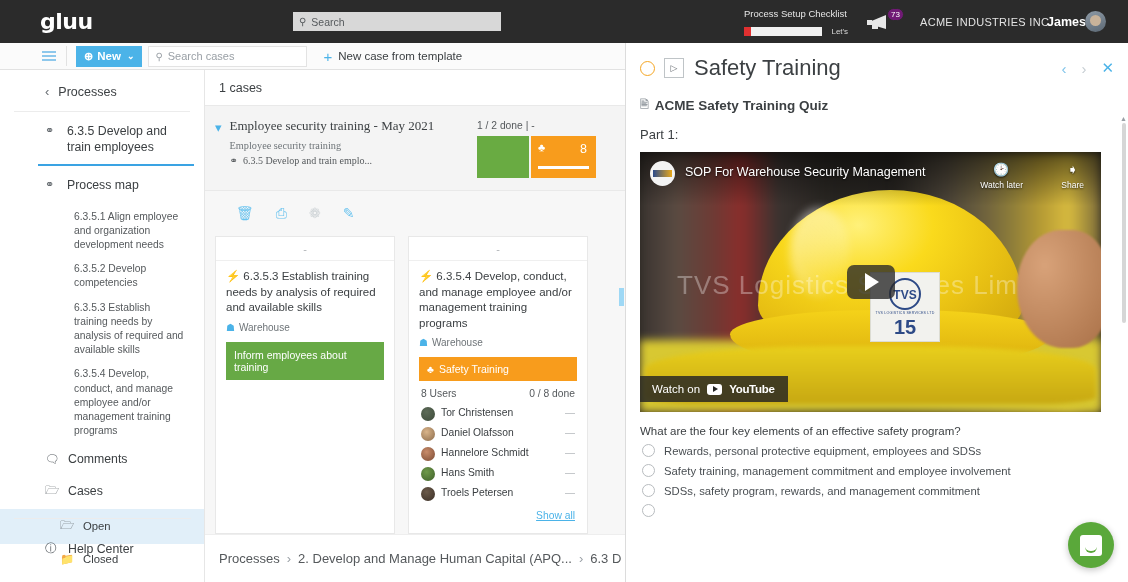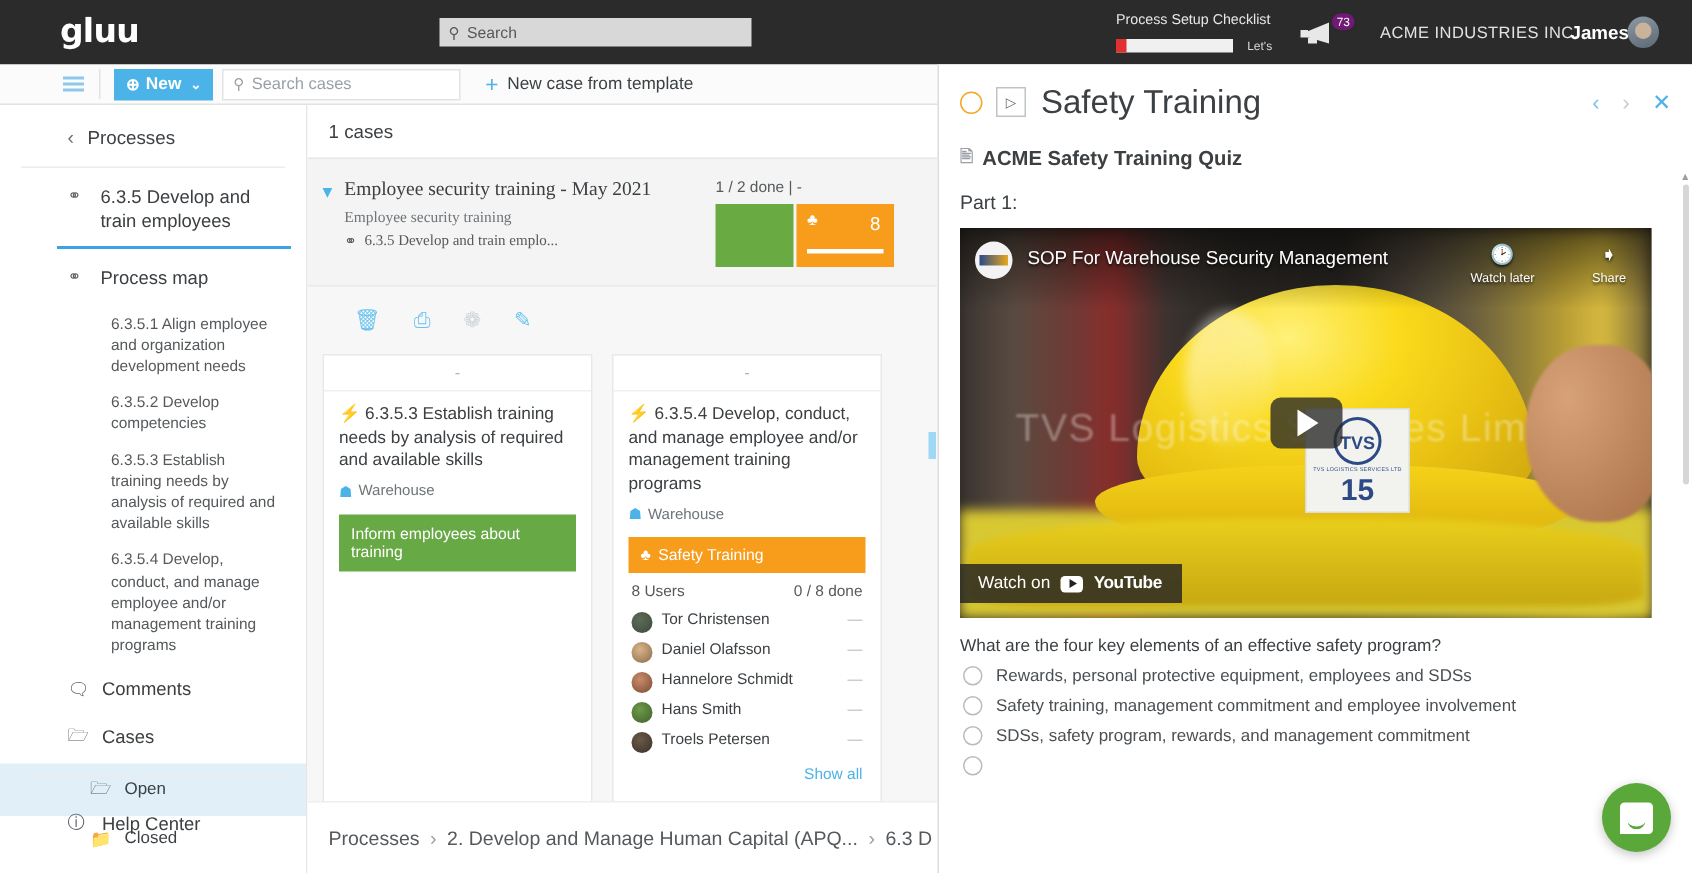--- a/index.html
+++ b/index.html
@@ -159,21 +159,21 @@
   }
   .orange-head {
     margin-top:9px; background:#f89c1c; color:#fff; font-size:10.5px;
     padding:6px 8px; display:flex; align-items:center; gap:5px; cursor:pointer;
   }
   .users-row { display:flex; justify-content:space-between; font-size:10.3px; color:#55595c; padding:7px 2px 5px 2px; }
   .user-li { display:flex; align-items:flex-start; gap:6px; padding:3px 2px; }
   .user-li .av { width:14px; height:14px; border-radius:50%; flex:0 0 14px; }
   .user-li .nm { font-size:10.3px; color:#3c4043; flex:1; }
   .user-li .dash { color:#b6babd; font-size:10px; }
-  .show-all { text-align:right; font-size:10.3px; color:#4bb3e8; padding:6px 2px 2px 0; cursor:pointer; }
+  .show-all { text-align:right; font-size:10.3px; color:#4bb3e8; padding:6px 2px 2px 0; cursor:pointer;text-decoration:underline; }
 
   .breadcrumb {
     position:absolute; left:205px; bottom:0; width:420px; height:48px;
     background:#fff; border-top:1px solid #eee; display:flex; align-items:center;
     padding-left:14px; font-size:13px; color:#55595c; gap:7px; overflow:hidden; white-space:nowrap;
   }
   .breadcrumb .sepc { color:#9aa0a6; }
 
   
   .drag-handle {

